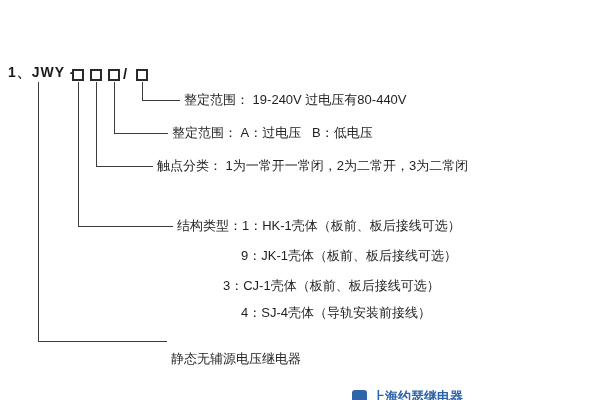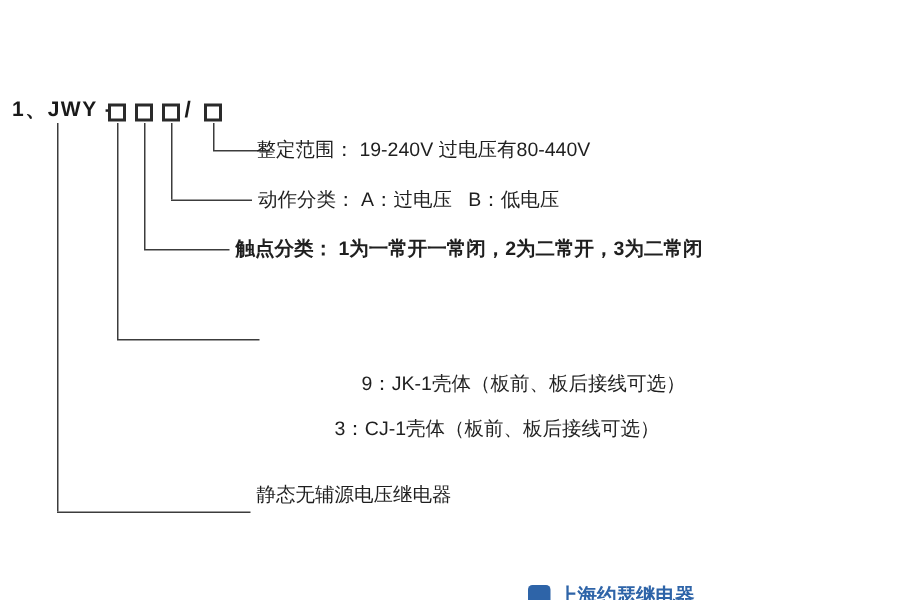--- a/index.html
+++ b/index.html
@@ -53,25 +53,27 @@
   <div class="conn v" style="left:96px;  top:82px; height:84px;"></div>
   <div class="conn v" style="left:114px; top:82px; height:51px;"></div>
   <div class="conn v" style="left:142px; top:82px; height:18px;"></div>
 
   <div class="conn h" style="left:142px; top:100px; width:38px;"></div>
   <div class="conn h" style="left:114px; top:133px; width:54px;"></div>
   <div class="conn h" style="left:96px;  top:166px; width:57px;"></div>
   <div class="conn h" style="left:78px;  top:226px; width:95px;"></div>
   <div class="conn h" style="left:38px;  top:341px; width:129px;"></div>
 
-  <div class="line" style="left:171px; top:92px;">整定范围： 19-240V 过电压有80-440V</div>
-  <div class="line" style="left:172px; top:125px;">动作分类： A：过电压   B：低电压</div>
-  <div class="line" style="left:157px; top:158px;font-weight:bold;">触点分类： 1为一常开一常闭，2为二常开，3为二常闭</div>
+  <div class="line" style="left:184px; top:92px;">整定范围： 19-240V 过电压有80-440V</div>
+  <div class="line" style="left:172px; top:125px;">整定范围： A：过电压   B：低电压</div>
+  <div class="line" style="left:157px; top:158px;">触点分类： 1为一常开一常闭，2为二常开，3为二常闭</div>
+  <div class="line" style="left:177px; top:218px;">结构类型：1：HK-1壳体（板前、板后接线可选）</div>
   <div class="line" style="left:241px; top:248px;">9：JK-1壳体（板前、板后接线可选）</div>
   <div class="line" style="left:223px; top:278px;">3：CJ-1壳体（板前、板后接线可选）</div>
-  <div class="line" style="left:171px; top:322px;">静态无辅源电压继电器</div>
+  <div class="line" style="left:241px; top:305px;">4：SJ-4壳体（导轨安装前接线）</div>
+  <div class="line" style="left:171px; top:351px;">静态无辅源电压继电器</div>
 
   <div class="wm">
     <span class="wm-logo"></span>
     <span>上海约瑟继电器</span>
   </div>
 
 </div>
 
 </body></html>

